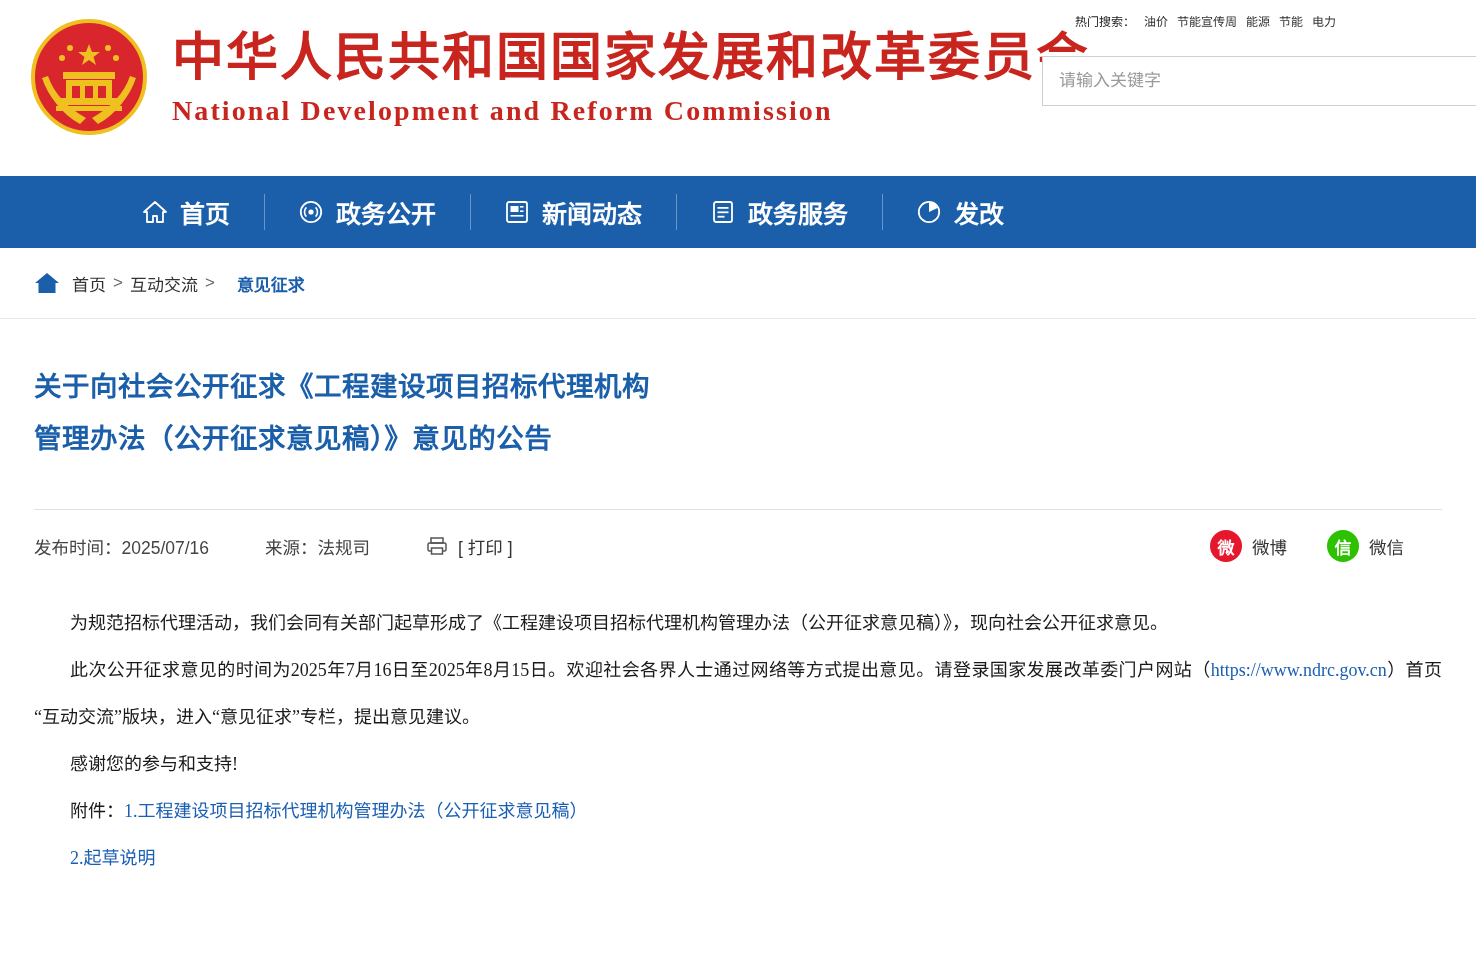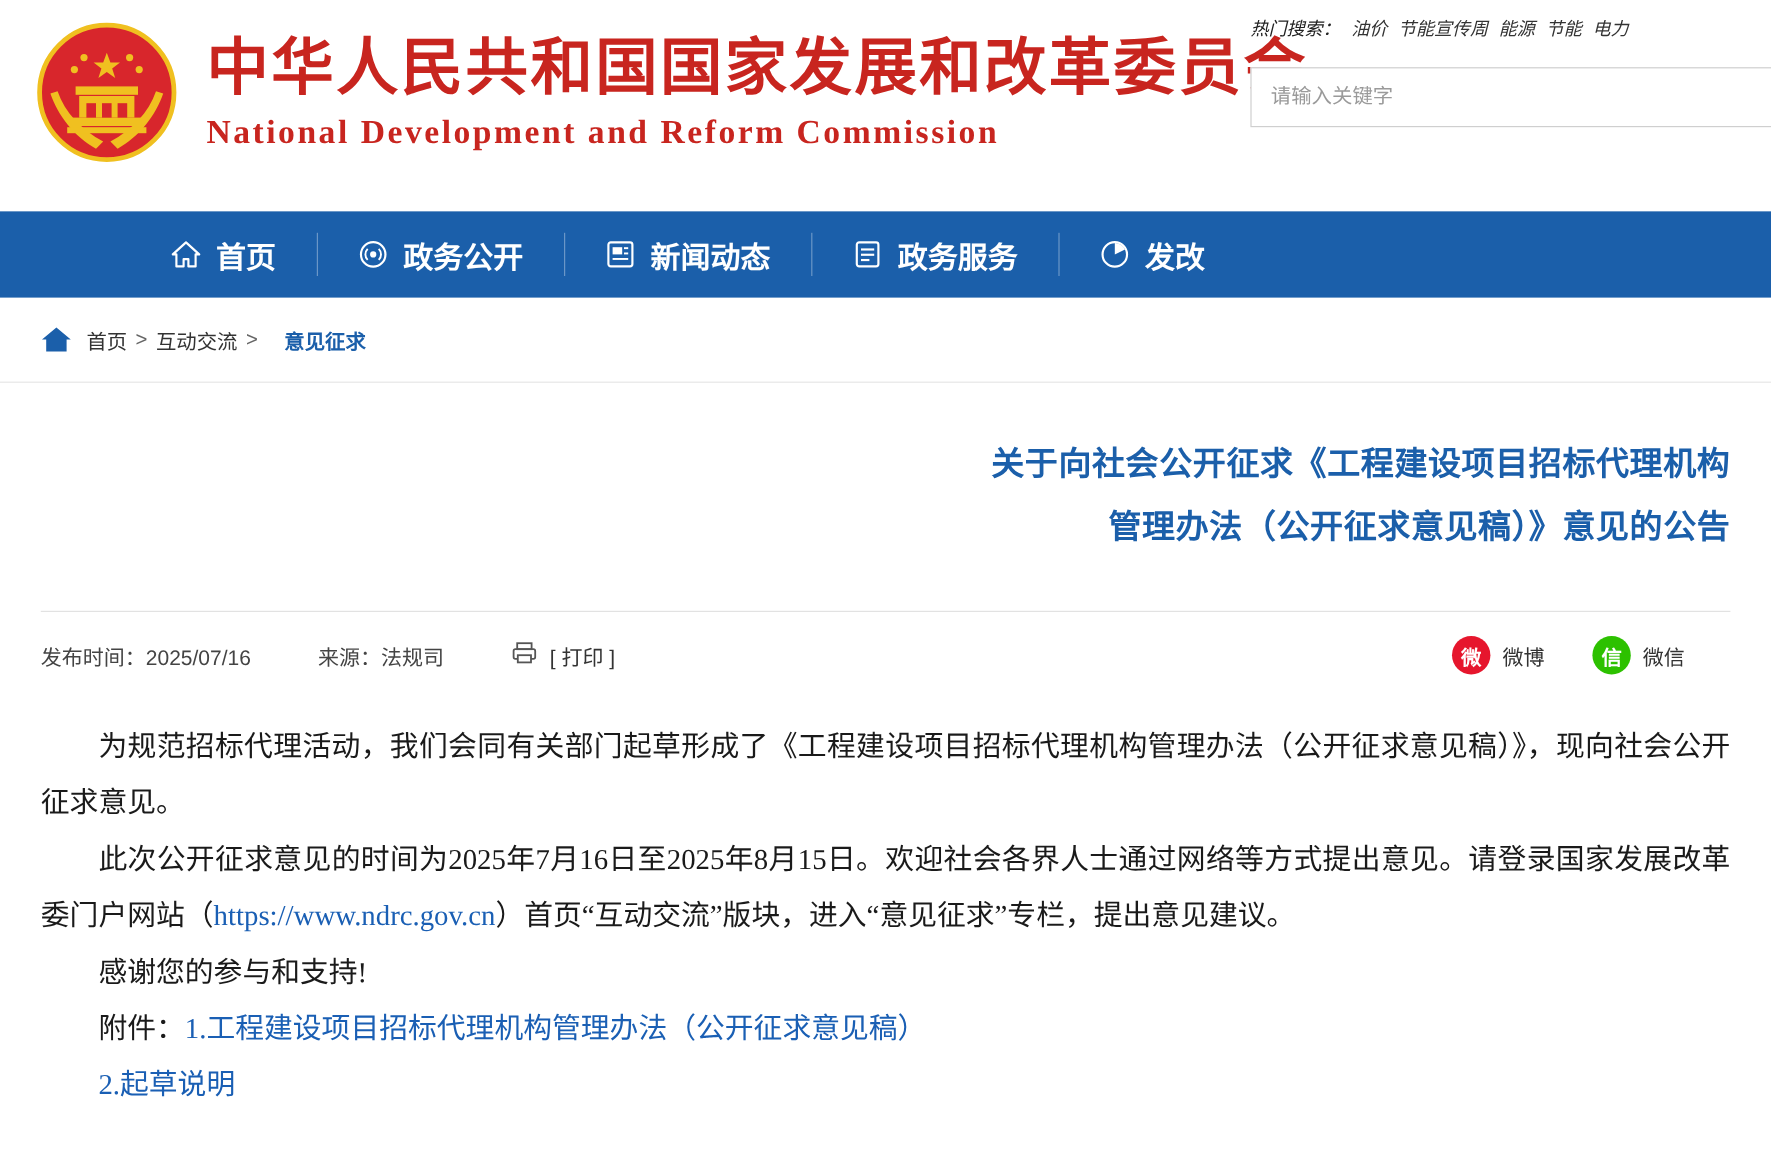--- a/index.html
+++ b/index.html
@@ -49,26 +49,25 @@
     font-size: 28px;
     letter-spacing: 2.1px;
     color: #c8251f;
     line-height: 34px;
     margin-top: 6px;
     white-space: nowrap;
   }
 
   .hot-search {
     position: absolute;
-    left: 1042px;
+    left: 1075px;
     top: 12px;
-    font-size: 15px;
+    font-size: 12px;
     color: #333;
     white-space: nowrap;
-    font-style: italic;
   }
   .hot-search .label {
     color: #222;
   }
   .hot-search a {
     color: #333;
     text-decoration: none;
     margin-left: 9px;
   }
   .search-box {
@@ -161,21 +160,21 @@
     color: #1b5faa;
     font-weight: bold;
     margin-left: 15px;
   }
 
   
   .article {
     padding: 0 34px;
   }
   .art-title {
-    text-align: right;
+    text-align: left;
     color: #1b5faa;
     font-weight: bold;
     font-size: 27.5px;
     line-height: 52px;
     padding-top: 42px;
     padding-bottom: 26px;
     letter-spacing: 0.5px;
   }
   .art-title .ln { display: block; }
   .divider {
@@ -187,21 +186,21 @@
     position: relative;
     height: 72px;
     display: flex;
     align-items: center;
     font-size: 17.5px;
     color: #444;
   }
   .meta .m-item { margin-right: 56px; white-space: nowrap; }
   .meta .print {
     display: flex;
-    align-items: flex-start;
+    align-items: center;
     cursor: pointer;
     color: #333;
   }
   .meta .print .p-ico {
     width: 22px;
     height: 20px;
     margin-right: 10px;
     display: inline-block;
   }
   .share {
@@ -230,21 +229,21 @@
     justify-content: center;
     color: #fff;
     font-size: 17px;
     font-weight: bold;
   }
   .weibo { background: #e6162d; }
   .wechat { background: #2dc100; }
 
   .body-text {
     font-family: "Liberation Serif", "DejaVu Serif", serif;
-    font-size: 24px;
+    font-size: 18px;
     line-height: 47px;
     color: #1a1a1a;
     padding-top: 18px;
   }
   .body-text p {
     margin: 0;
     text-indent: 2em;
     text-align: justify;
   }
   .body-text a.inline-link {

